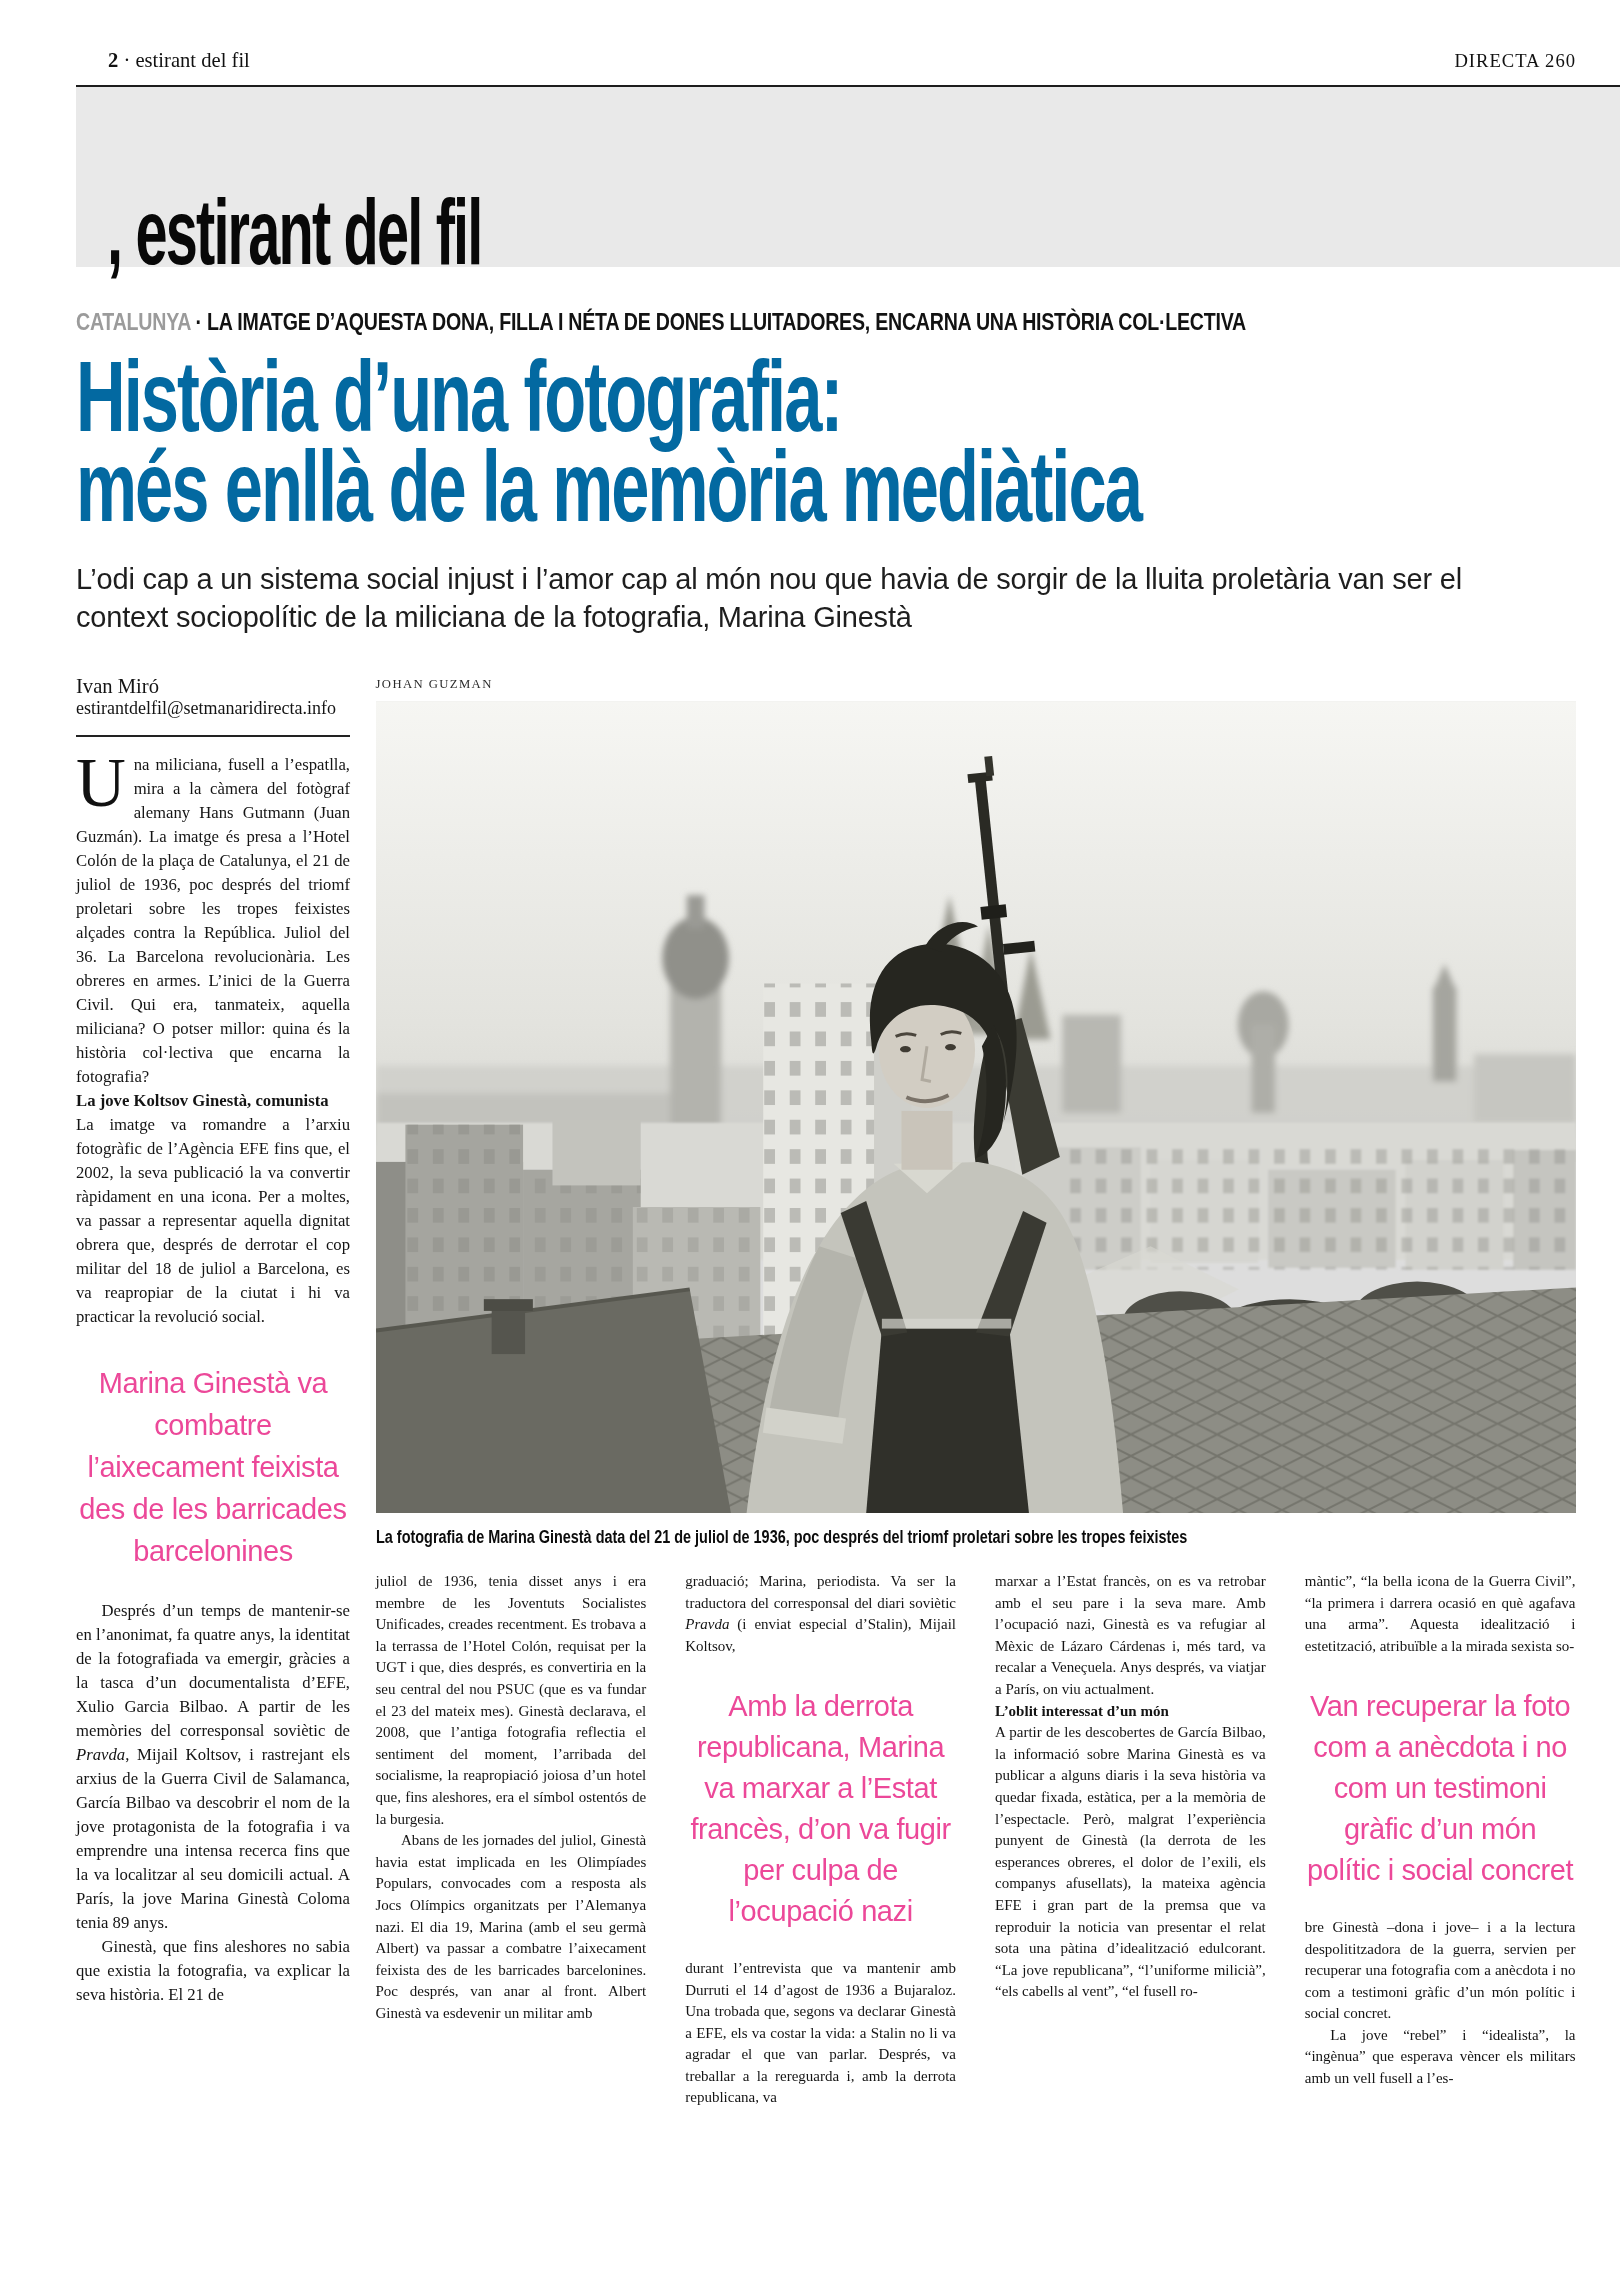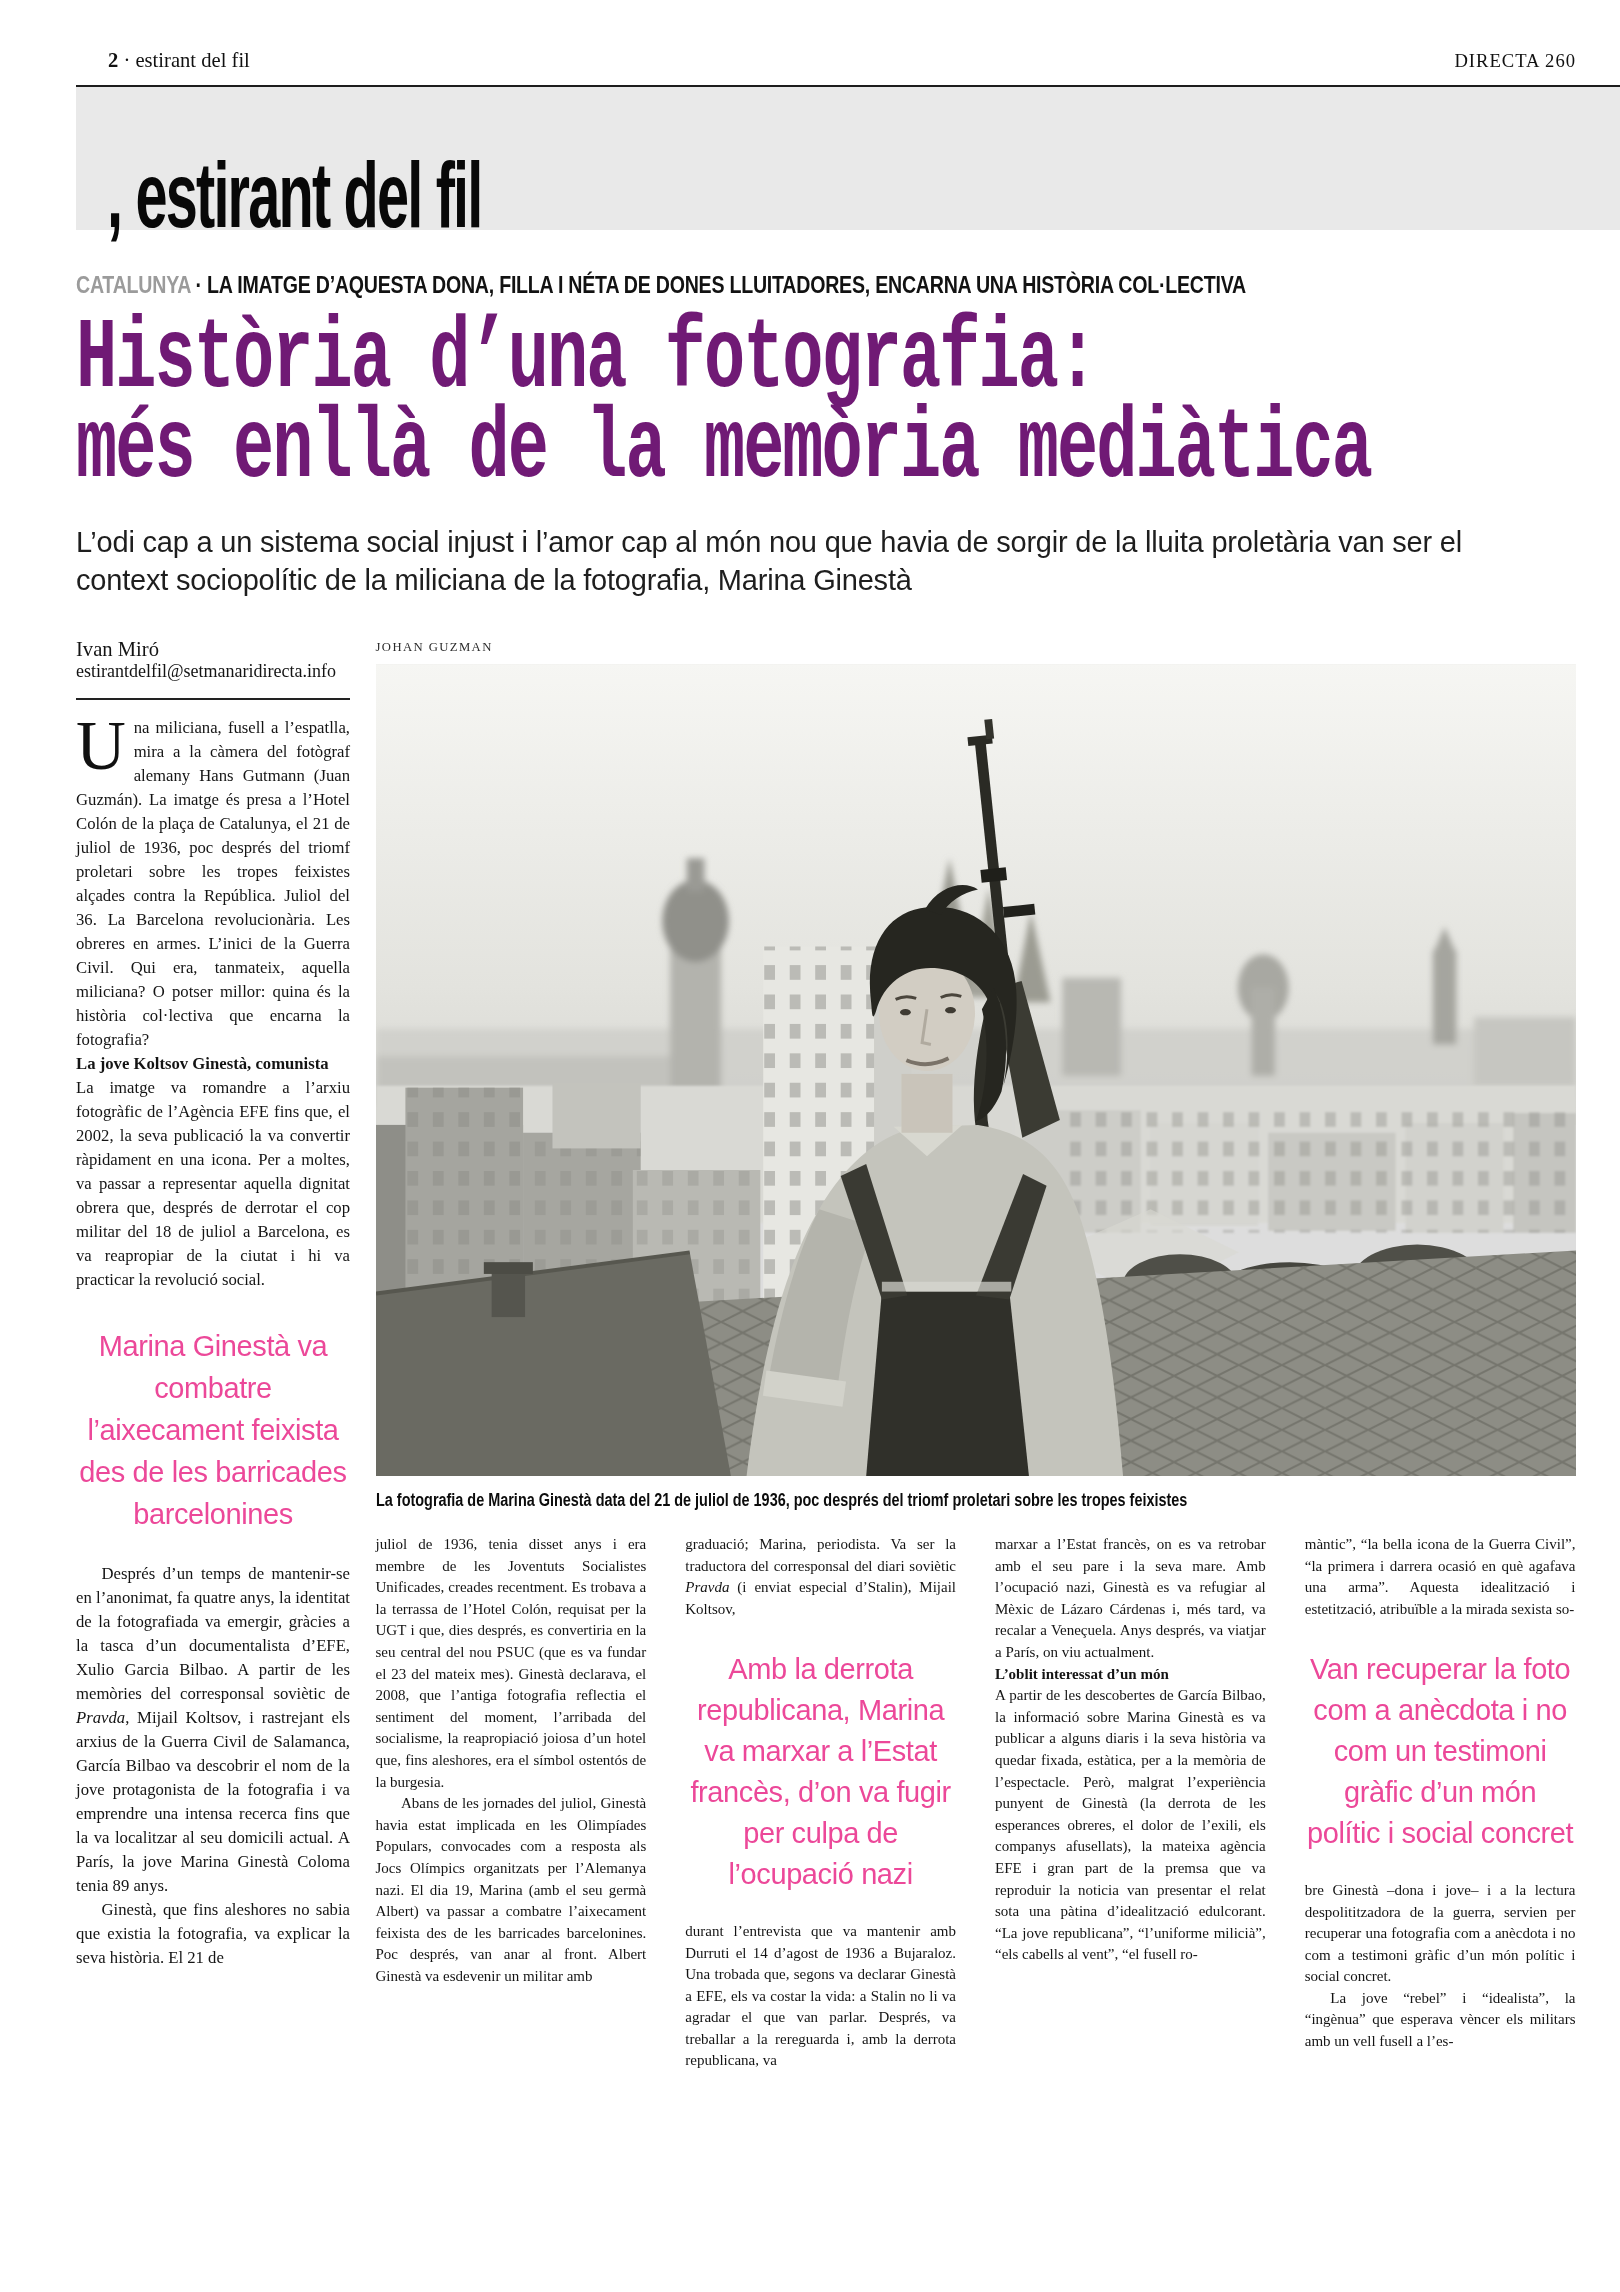--- a/index.html
+++ b/index.html
@@ -10,35 +10,35 @@
   }
   .page{padding:0 44px 0 76px;}
 
   
   .folio{display:flex;justify-content:space-between;align-items:baseline;padding-top:49px;font-size:20.6px;color:#111;margin-left:32px;}
   .folio .num{font-weight:bold;}
   .issue{font-size:18.6px;letter-spacing:1px;}
   .top-rule{border:none;border-top:2.9px solid #1c1c1c;margin:12.7px -44px 0 0;}
 
   
-  .banner{background:#e9e9e9;height:143px;margin-right:-44px;position:relative;}
+  .banner{background:#e9e9e9;height:180px;margin-right:-44px;position:relative;}
   .banner-title{
     position:absolute;left:31px;bottom:-19.6px;margin:0;white-space:nowrap;
     font-family:"Liberation Sans",sans-serif;font-weight:bold;font-size:93px;letter-spacing:-2.9px;color:#080808;
     transform:scaleX(.62);transform-origin:0 100%;
   }
 
   
   .kicker{margin-top:41px;font-family:"Liberation Sans",sans-serif;font-weight:bold;font-size:24.5px;white-space:nowrap;}
   .kicker .squeeze{display:inline-block;transform:scaleX(.8);transform-origin:0 50%;letter-spacing:-0.3px;}
   .kicker-section{color:#9b9b9b;}
   .kicker-text,.kicker-sep{color:#121212;}
 
   
-  .headline{margin-top:15.7px;font-family:Liberation Mono, monospace;font-weight:bold;color:#701a75;}
+  .headline{margin-top:15.7px;font-family:Liberation Sans, sans-serif;font-weight:bold;color:#0369a1;}
   .headline .hl{display:block;font-size:101px;line-height:90px;white-space:nowrap;}
   .headline .hl span{display:inline-block;transform:scaleX(.68);transform-origin:0 78%;letter-spacing:-2.9px;}
 
   
   .standfirst{
     margin-top:29px;max-width:1470px;font-family:"Liberation Sans",sans-serif;
     font-size:29px;line-height:38px;color:#1e1e1e;letter-spacing:-0.2px;
   }
 
   

